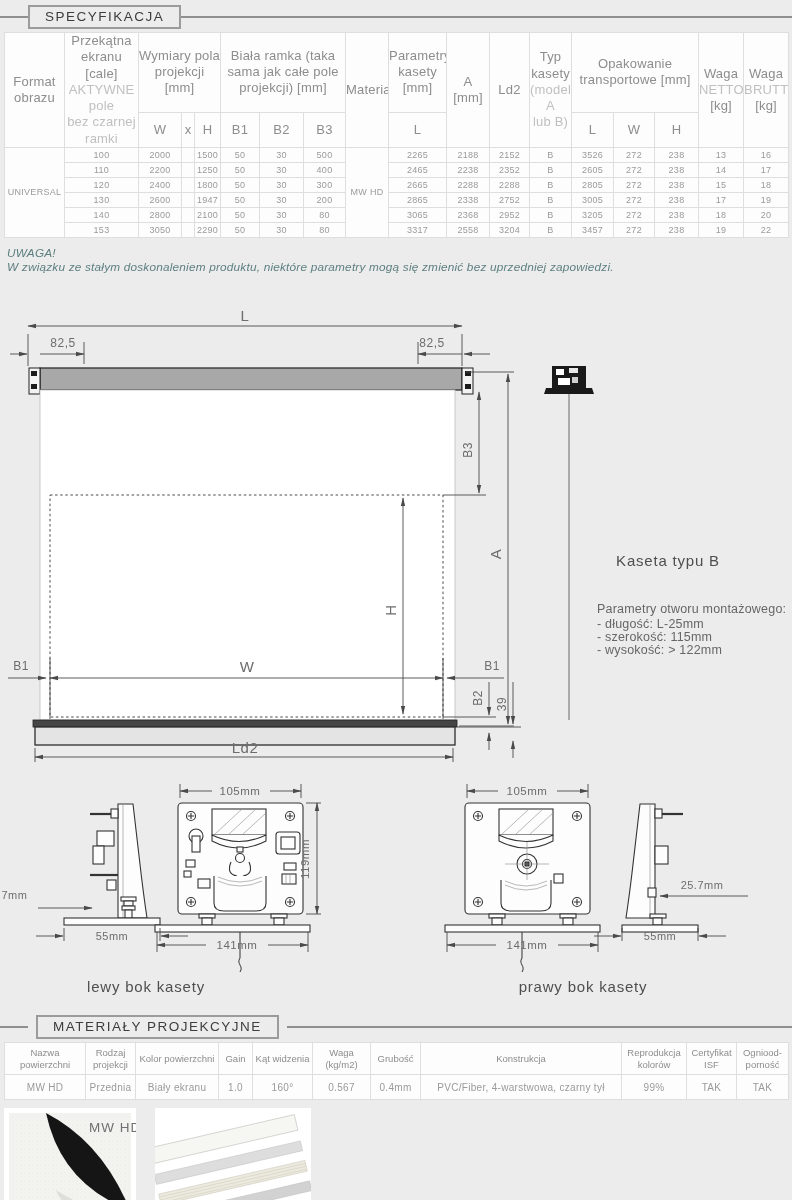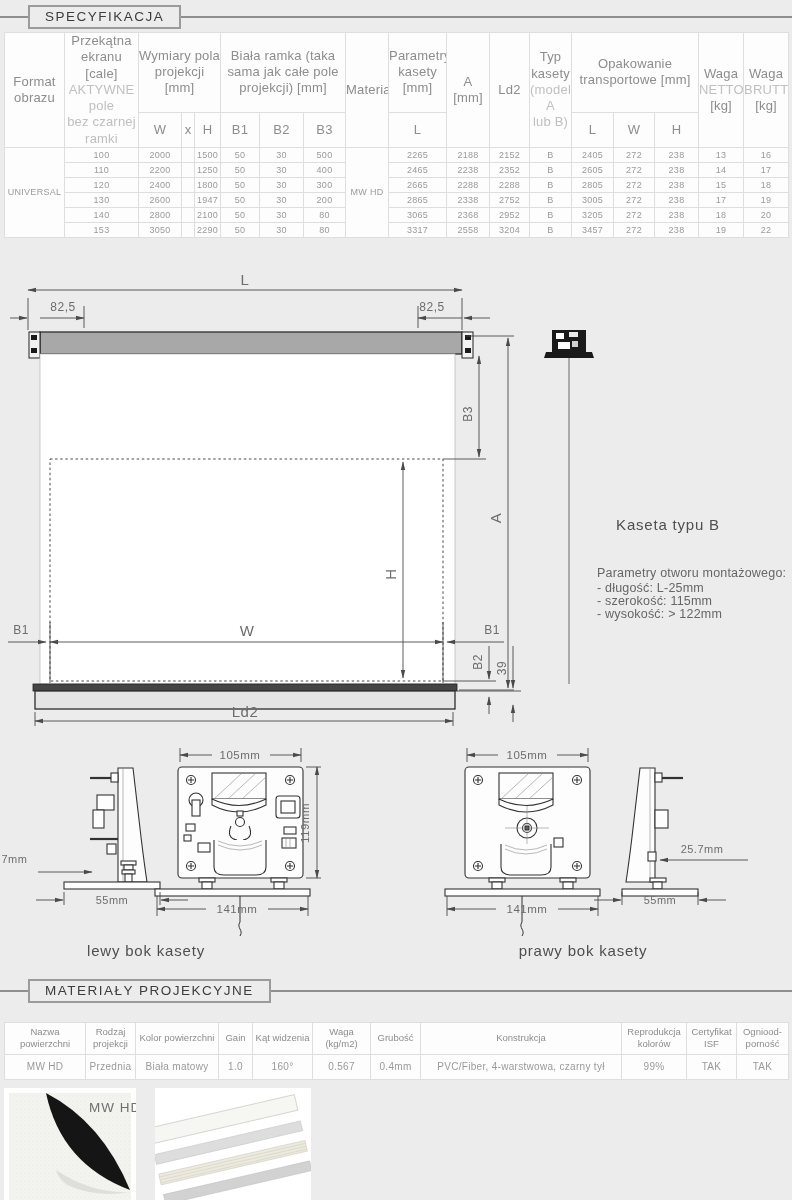--- a/index.html
+++ b/index.html
@@ -40,27 +40,27 @@
   .obj2{stroke:#333;stroke-width:1.1;fill:#fdfdfd;}
   .thin{stroke:#8a8a8a;stroke-width:0.6;fill:none;}
   .pin{stroke:#333;stroke-width:2.2;}
   .dt{font-size:12px;fill:#6d6d6d;text-anchor:middle;letter-spacing:0.5px;}
   .dtb{font-size:15px;fill:#6d6d6d;text-anchor:middle;letter-spacing:0.5px;}
   .cap{font-size:15px;fill:#4f4f4f;letter-spacing:0.8px;text-anchor:middle;}
   .bodytxt{font-size:12.5px;fill:#666;letter-spacing:0.2px;}
   .main-diagram{margin-top:24px;}
 
   
-  .mat-table{width:784px;margin:18px 4px 0 4px;}
+  .mat-table{width:784px;margin:2px 4px 0 4px;}
   .mat-table th,.mat-table td{border:1px solid #dedede;font-weight:normal;
     text-align:center;padding:0 2px;}
   .mat-table th{font-size:9.5px;line-height:1.25;color:#8d8d8d;height:31px;}
   .mat-table td{font-size:10px;color:#9a9a9a;height:24px;letter-spacing:0.3px;}
 
-  .mat-sec{margin-top:6px;}
+  .mat-sec{margin-top:6px;gap:8px;}
 
   
   .samples{display:flex;margin:8px 0 0 4px;gap:19px;}
   .card{background:#ffffff;width:132px;height:139px;}
   .card2{width:156px;}
 </style>
 </head>
 <body>
 
 <div class="page">
@@ -149,21 +149,21 @@
         <td></td>
         <td>1500</td>
         <td>50</td>
         <td>30</td>
         <td>500</td>
         <td rowspan="6">MW HD</td>
         <td>2265</td>
         <td>2188</td>
         <td>2152</td>
         <td>B</td>
-        <td>2405</td>
+        <td>3526</td>
         <td>272</td>
         <td>238</td>
         <td>13</td>
         <td>16</td>
       </tr>
       <tr>
         <td>110</td>
         <td>2200</td>
         <td></td>
         <td>1250</td>
@@ -249,20 +249,22 @@
         <td>3457</td>
         <td>272</td>
         <td>238</td>
         <td>19</td>
         <td>22</td>
       </tr>
     </tbody>
   </table>
 
   <div class="notice">
+    <div>UWAGA!</div>
+    <div>W związku ze stałym doskonaleniem produktu, niektóre parametry mogą się zmienić bez uprzedniej zapowiedzi.</div>
   </div>
 
   <svg class="main-diagram" width="792" height="470" viewBox="0 0 792 470">
     <defs>
       <marker id="arr" viewBox="0 0 10 6" markerWidth="10" markerHeight="6" refX="9.3" refY="3" orient="auto-start-reverse">
         <path d="M10,3 L0,0.5 L0,5.5 Z" fill="#4a4a4a"></path>
       </marker>
     </defs>
 
     <g>
@@ -550,21 +552,21 @@
         <th>Konstrukcja</th>
         <th>Reprodukcja kolorów</th>
         <th>Certyfikat ISF</th>
         <th>Ogniood- porność</th>
       </tr>
     </thead>
     <tbody>
       <tr>
         <td>MW HD</td>
         <td>Przednia</td>
-        <td>Biała matowy</td>
+        <td>Biały ekranu</td>
         <td>1.0</td>
         <td>160°</td>
         <td>0.567</td>
         <td>0.4mm</td>
         <td>PVC/Fiber, 4-warstwowa, czarny tył</td>
         <td>99%</td>
         <td>TAK</td>
         <td>TAK</td>
       </tr>
     </tbody>

